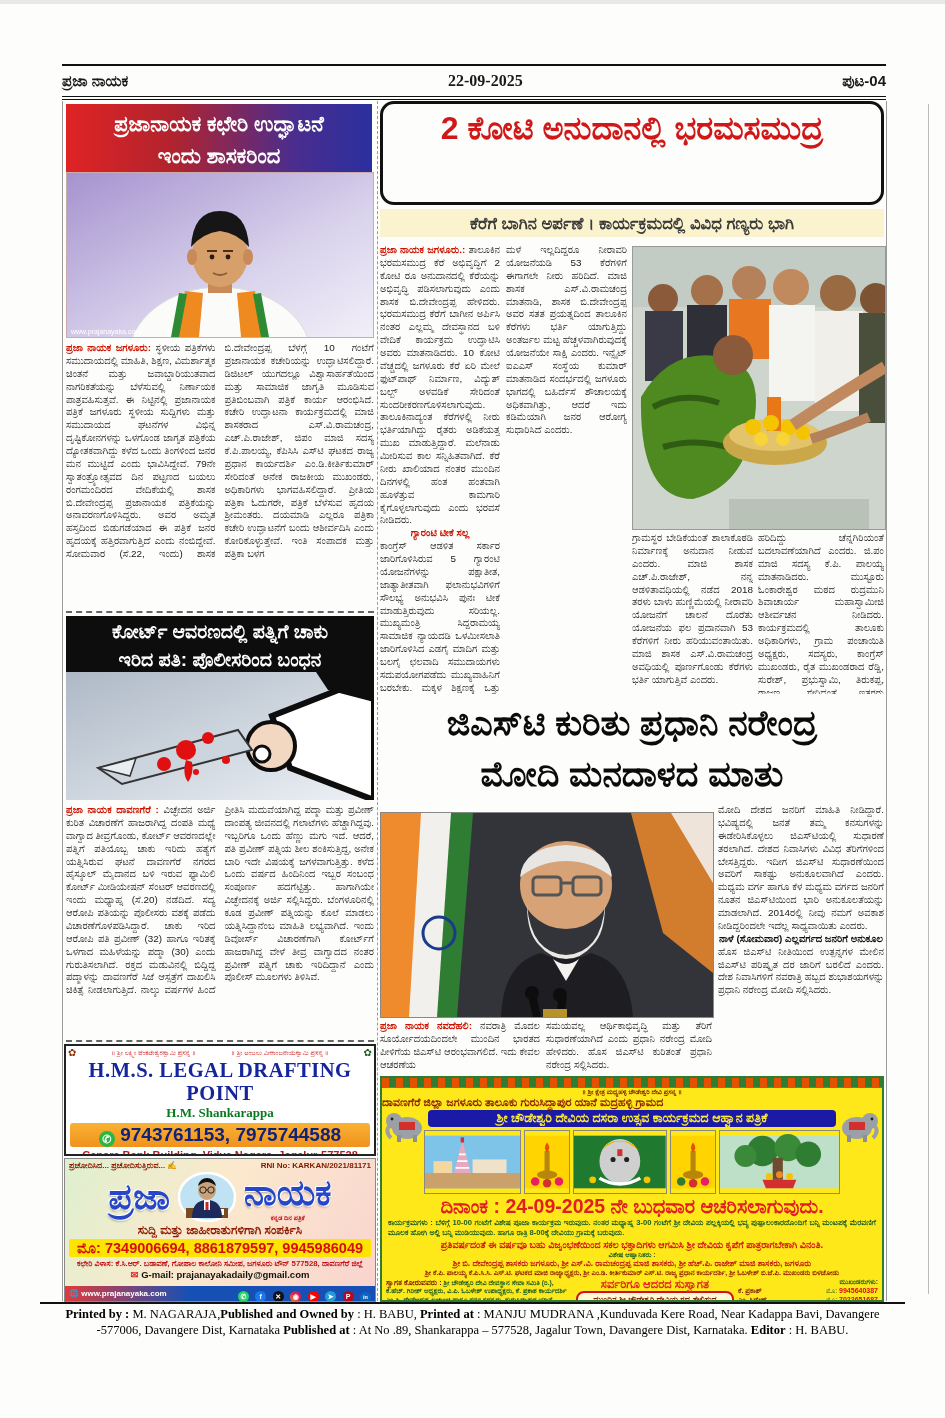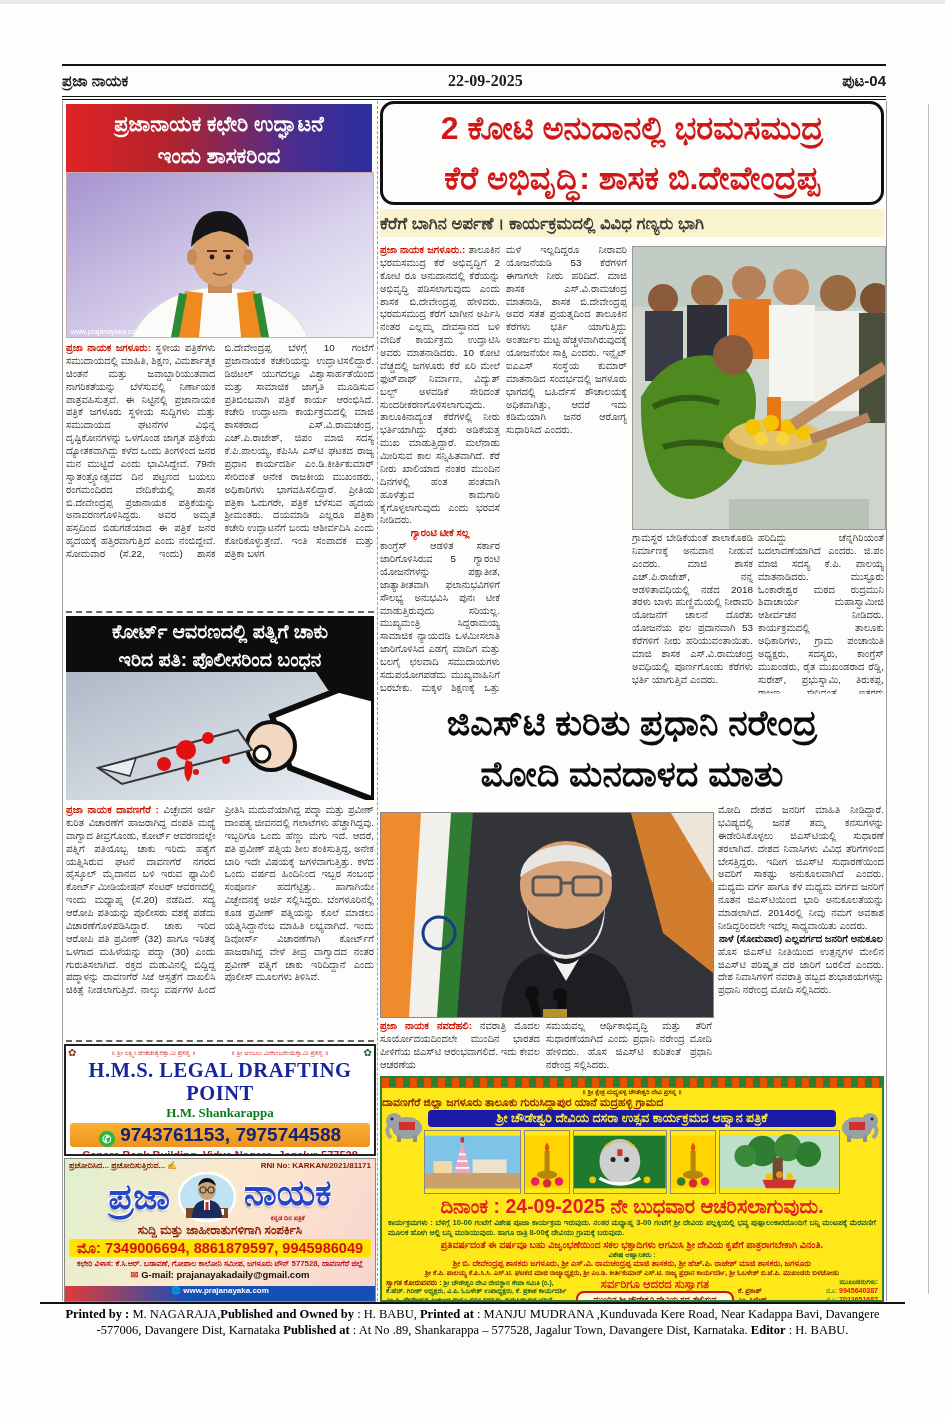--- a/index.html
+++ b/index.html
@@ -17,21 +17,21 @@
           color:#fff;font-weight:800;font-size:21px;text-align:center;line-height:1.5;padding-top:4px;box-sizing:border-box;}
   .body2col{font-size:9.9px;line-height:1.3;text-align:justify;column-count:2;column-gap:9px;}
   .dateline{color:#cc1400;font-weight:bold;}
   .blackbanner{left:66px;top:612px;width:308px;height:56px;background:#0d0d0d;color:#fff;
                font-weight:700;font-size:19px;text-align:center;line-height:1.45;padding-top:2px;box-sizing:border-box;}
   .dashrule{position:absolute;border-top:2px dashed #666;}
   
   .headlinebox{left:380px;top:97px;width:504px;height:104px;border:3px solid #111;border-radius:14px;
                color:#d01818;font-weight:800;font-size:32px;text-align:center;line-height:1.55;box-sizing:border-box;}
   .subheadbar{left:380px;top:205px;width:504px;height:28px;background:#fbf3cd;color:#3a3a3a;
-              font-weight:700;font-size:16.5px;text-align:left;line-height:28px;}
+              font-weight:700;font-size:16.5px;text-align:center;line-height:28px;}
   .bodycol{font-size:9.9px;line-height:1.3;text-align:justify;}
   .redsub{color:#cc1400;font-weight:bold;text-align:center;display:block;}
   .blacksub{color:#111;font-weight:bold;text-align:center;display:block;}
   .gsthead{left:380px;top:694px;width:504px;height:102px;color:#0b0b0b;font-weight:800;font-size:35px;
            text-align:center;line-height:1.45;}
   
   .hmsad{left:64px;top:1040px;width:312px;height:112px;border:2px solid #222;background:#fff;box-sizing:border-box;text-align:center;}
   .hms-top{display:flex;justify-content:space-between;align-items:center;font-size:6.5px;color:#c22;padding:1px 2px;}
   .hms-title{color:#15259c;font-weight:800;font-size:20.5px;font-family:"Liberation Serif",serif;letter-spacing:.5px;}
   .hms-name{color:#0a7a1e;font-weight:700;font-size:13px;font-family:"Liberation Serif",serif;}
@@ -45,21 +45,21 @@
         background:linear-gradient(120deg,#def0cf 0%,#fbe9cd 45%,#f9d3cf 100%);}
   .pn-toprow{display:flex;justify-content:space-between;font-size:8px;font-weight:700;color:#8c1a00;padding:2px 4px 0;}
   .pn-rni{color:#7a1a00;}
   .pn-titles{display:flex;justify-content:center;align-items:center;gap:8px;height:52px;}
   .pn-big{color:#2746c8;font-weight:800;font-size:36px;text-shadow:1px 1px 0 #fff,-1px -1px 0 #fff,0 2px 2px rgba(0,0,0,.25);}
   .pn-contact{color:#8c1a00;font-weight:800;font-size:12px;text-align:center;}
   .pn-phone{background:#ffe400;color:#d40f12;font-weight:800;font-size:14.5px;text-align:center;margin:2px 4px;line-height:18px;border-radius:2px;}
   .pn-addr{color:#c3121a;font-size:7.8px;font-weight:700;text-align:center;}
   .pn-gmail{color:#111;font-size:9.5px;font-weight:800;text-align:center;}
   .pn-bottom{position:absolute;left:0;bottom:0;width:100%;height:15px;background:linear-gradient(90deg,#e23a3a,#1650b4 40%);
-             display:flex;justify-content:space-between;align-items:center;padding:0 4px;box-sizing:border-box;flex-direction:column;}
+             display:flex;justify-content:space-between;align-items:center;padding:0 4px;box-sizing:border-box;}
   .pn-web{color:#fff;font-size:8px;font-weight:700;}
   .soc{display:inline-block;width:11px;height:11px;border-radius:50%;color:#fff;font-size:7px;line-height:11px;
        text-align:center;margin-left:2px;font-weight:700;}
   
   .templead{left:380px;top:1072px;width:504px;height:226px;border:2px solid #2e7d32;background:#ffe81a;box-sizing:border-box;}
   .t-garland{height:9px;background:repeating-linear-gradient(90deg,#e65100 0 7px,#2e7d32 7px 14px);
              border-bottom:1px solid #b26a00;}
   .t-bless{font-size:6.5px;color:#7a1a00;text-align:center;font-weight:700;}
   .t-line1{font-size:11px;color:#8c1a00;font-weight:800;text-align:left;}
   .t-band{margin:1px 46px;background:#1a1aa6;color:#ffeb3b;font-weight:800;font-size:12.5px;text-align:center;
@@ -246,21 +246,20 @@
         <span class="soc" style="background:#ff0000;">▶</span>
         <span class="soc" style="background:#229ed9;">➤</span>
         <span class="soc" style="background:#bd081c;">P</span>
         <span class="soc" style="background:#0a66c2;font-size:5.5px;">in</span>
       </span>
     </div>
   </div>
 
   <div class="abs headlinebox">
     <div>2 ಕೋಟಿ ಅನುದಾನಲ್ಲಿ ಭರಮಸಮುದ್ರ</div>
-    <div>ಕೆರೆ ಅಭಿವೃದ್ಧಿ: ಶಾಸಕ ಬಿ.ದೇವೇಂದ್ರಪ್ಪ</div>
   </div>
   <div class="abs subheadbar">ಕೆರೆಗೆ ಬಾಗಿನ ಅರ್ಪಣೆ । ಕಾರ್ಯಕ್ರಮದಲ್ಲಿ ವಿವಿಧ ಗಣ್ಯರು ಭಾಗಿ</div>
 
   <div class="abs bodycol" style="left:380px;top:240px;width:120px;height:450px;">
     <span class="dateline">ಪ್ರಜಾ ನಾಯಕ ಜಗಳೂರು.:</span>
     <span>ತಾಲೂಕಿನ ಭರಮಸಮುದ್ರ ಕೆರೆ ಅಭಿವೃದ್ಧಿಗೆ 2 ಕೋಟಿ ರೂ ಅನುದಾನದಲ್ಲಿ ಕೆರೆಯನ್ನು ಅಭಿವೃದ್ಧಿ ಪಡಿಸಲಾಗುವುದು ಎಂದು ಶಾಸಕ ಬಿ.ದೇವೇಂದ್ರಪ್ಪ ಹೇಳಿದರು. ಭರಮಸಮುದ್ರ ಕೆರೆಗೆ ಬಾಗೀನ ಅರ್ಪಿಸಿ ನಂತರ ಎಲ್ಲಮ್ಮ ದೇವಸ್ಥಾನದ ಬಳಿ ವೇದಿಕೆ ಕಾರ್ಯಕ್ರಮ ಉದ್ಘಾಟಿಸಿ ಅವರು ಮಾತನಾಡಿದರು. 10 ಕೋಟಿ ವೆಚ್ಚದಲ್ಲಿ ಜಗಳೂರು ಕೆರೆ ಏರಿ ಮೇಲೆ ಫುಟ್‌ಪಾಥ್ ನಿರ್ಮಾಣ, ವಿದ್ಯುತ್ ಬಲ್ಬ್ ಅಳವಡಿಕೆ ಸೇರಿದಂತೆ ಸುಂದರೀಕರಣಗೊಳಿಸಲಾಗುವುದು. ತಾಲೂಕಿನಾದ್ಯಂತ ಕೆರೆಗಳಲ್ಲಿ ನೀರು ಭರ್ತಿಯಾಗಿದ್ದು ರೈತರು ಅಡಿಕೆಯತ್ತ ಮುಖ ಮಾಡುತ್ತಿದ್ದಾರೆ. ಮಲೆನಾಡು ಮೀರಿಸುವ ಕಾಲ ಸನ್ನಿಹಿತವಾಗಿದೆ. ಕೆರೆ ನೀರು ಖಾಲಿಯಾದ ನಂತರ ಮುಂದಿನ ದಿನಗಳಲ್ಲಿ ಹಂತ ಹಂತವಾಗಿ ಹೂಳೆತ್ತುವ ಕಾಮಗಾರಿ ಕೈಗೊಳ್ಳಲಾಗುವುದು ಎಂದು ಭರವಸೆ ನೀಡಿದರು.</span>
     <span class="redsub">ಗ್ಯಾರಂಟಿ ಟೀಕೆ ಸಲ್ಲ</span>
     <span>ಕಾಂಗ್ರೆಸ್ ಆಡಳಿತ ಸರ್ಕಾರ ಜಾರಿಗೊಳಿಸಿರುವ 5 ಗ್ಯಾರಂಟಿ ಯೋಜನೆಗಳನ್ನು ಪಕ್ಷಾತೀತ, ಜಾತ್ಯಾತೀತವಾಗಿ ಫಲಾನುಭವಿಗಳಿಗೆ ಸೌಲಭ್ಯ ಅನುಭವಿಸಿ ಪುನಃ ಟೀಕೆ ಮಾಡುತ್ತಿರುವುದು ಸರಿಯಲ್ಲ. ಮುಖ್ಯಮಂತ್ರಿ ಸಿದ್ದರಾಮಯ್ಯ ಸಾಮಾಜಿಕ ನ್ಯಾಯದಡಿ ಒಳಮೀಸಲಾತಿ ಜಾರಿಗೊಳಿಸಿದ ಎಡಗೈ ಮಾದಿಗ ಮತ್ತು ಬಲಗೈ ಛಲವಾದಿ ಸಮುದಾಯಗಳು ಸದುಪಯೋಗಪಡೆದು ಮುಖ್ಯವಾಹಿನಿಗೆ ಬರಬೇಕು. ಮಕ್ಕಳ ಶಿಕ್ಷಣಕ್ಕೆ ಒತ್ತು ನೀಡಬೇಕು ಎಂದು ಸಲಹೆ ನೀಡಿದರು. ತಾಲೂಕಿನಾದ್ಯಂತ ಶಿಥಿಲಾವಸ್ಥೆಯಲ್ಲಿರುವ ಸರ್ಕಾರಿ ಶಾಲೆಗಳ ಕಟ್ಟಡ ದುರಸ್ಥಿಗೆ ರೂ.10 ಕೋಟಿ ಅನುದಾನ ಒದಗಿಸಲಾಗಿದೆ. ತಾಲೂಕಿನ ವಿವಿಧ ಗ್ರಾಮಗಳಲ್ಲಿ ಪಶು ಆಸ್ಪತ್ರೆ ಕೇಂದ್ರ ತೆರೆಯಲು ಸರ್ಕಾರಕ್ಕೆ ಪ್ರಸ್ತಾವನೆ ಸಲ್ಲಿಸಲಾಗಿದೆ.</span>
   </div>
   <div class="abs bodycol" style="left:506px;top:240px;width:121px;height:450px;">ಮಳೆ ಇಲ್ಲದಿದ್ದರೂ ನೀರಾವರಿ ಯೋಜನೆಯಡಿ 53 ಕೆರೆಗಳಿಗೆ ಈಗಾಗಲೇ ನೀರು ಹರಿದಿದೆ. ಮಾಜಿ ಶಾಸಕ ಎಸ್.ವಿ.ರಾಮಚಂದ್ರ ಮಾತನಾಡಿ, ಶಾಸಕ ಬಿ.ದೇವೇಂದ್ರಪ್ಪ ಅವರ ಸತತ ಪ್ರಯತ್ನದಿಂದ ತಾಲೂಕಿನ ಕೆರೆಗಳು ಭರ್ತಿ ಯಾಗುತ್ತಿದ್ದು ಅಂತರ್ಜಲ ಮಟ್ಟ ಹೆಚ್ಚಳವಾಗಿರುವುದಕ್ಕೆ ಯೋಜನೆಯೇ ಸಾಕ್ಷಿ ಎಂದರು. ಇನ್ಸೈಟ್ ಐಎಎಸ್ ಸಂಸ್ಥೆಯ ಕುಮಾರ್ ಮಾತನಾಡಿದ ಸಂದರ್ಭದಲ್ಲಿ ಜಗಳೂರು ಭಾಗದಲ್ಲಿ ಬಹಿರ್ದೆಸೆ ಶೌಚಾಲಯಕ್ಕೆ ಅಧಿಕವಾಗಿತ್ತು, ಆದರೆ ಇದು ಕಡಿಮೆಯಾಗಿ ಜನರ ಆರೋಗ್ಯ ಸುಧಾರಿಸಿದೆ ಎಂದರು.</div>

